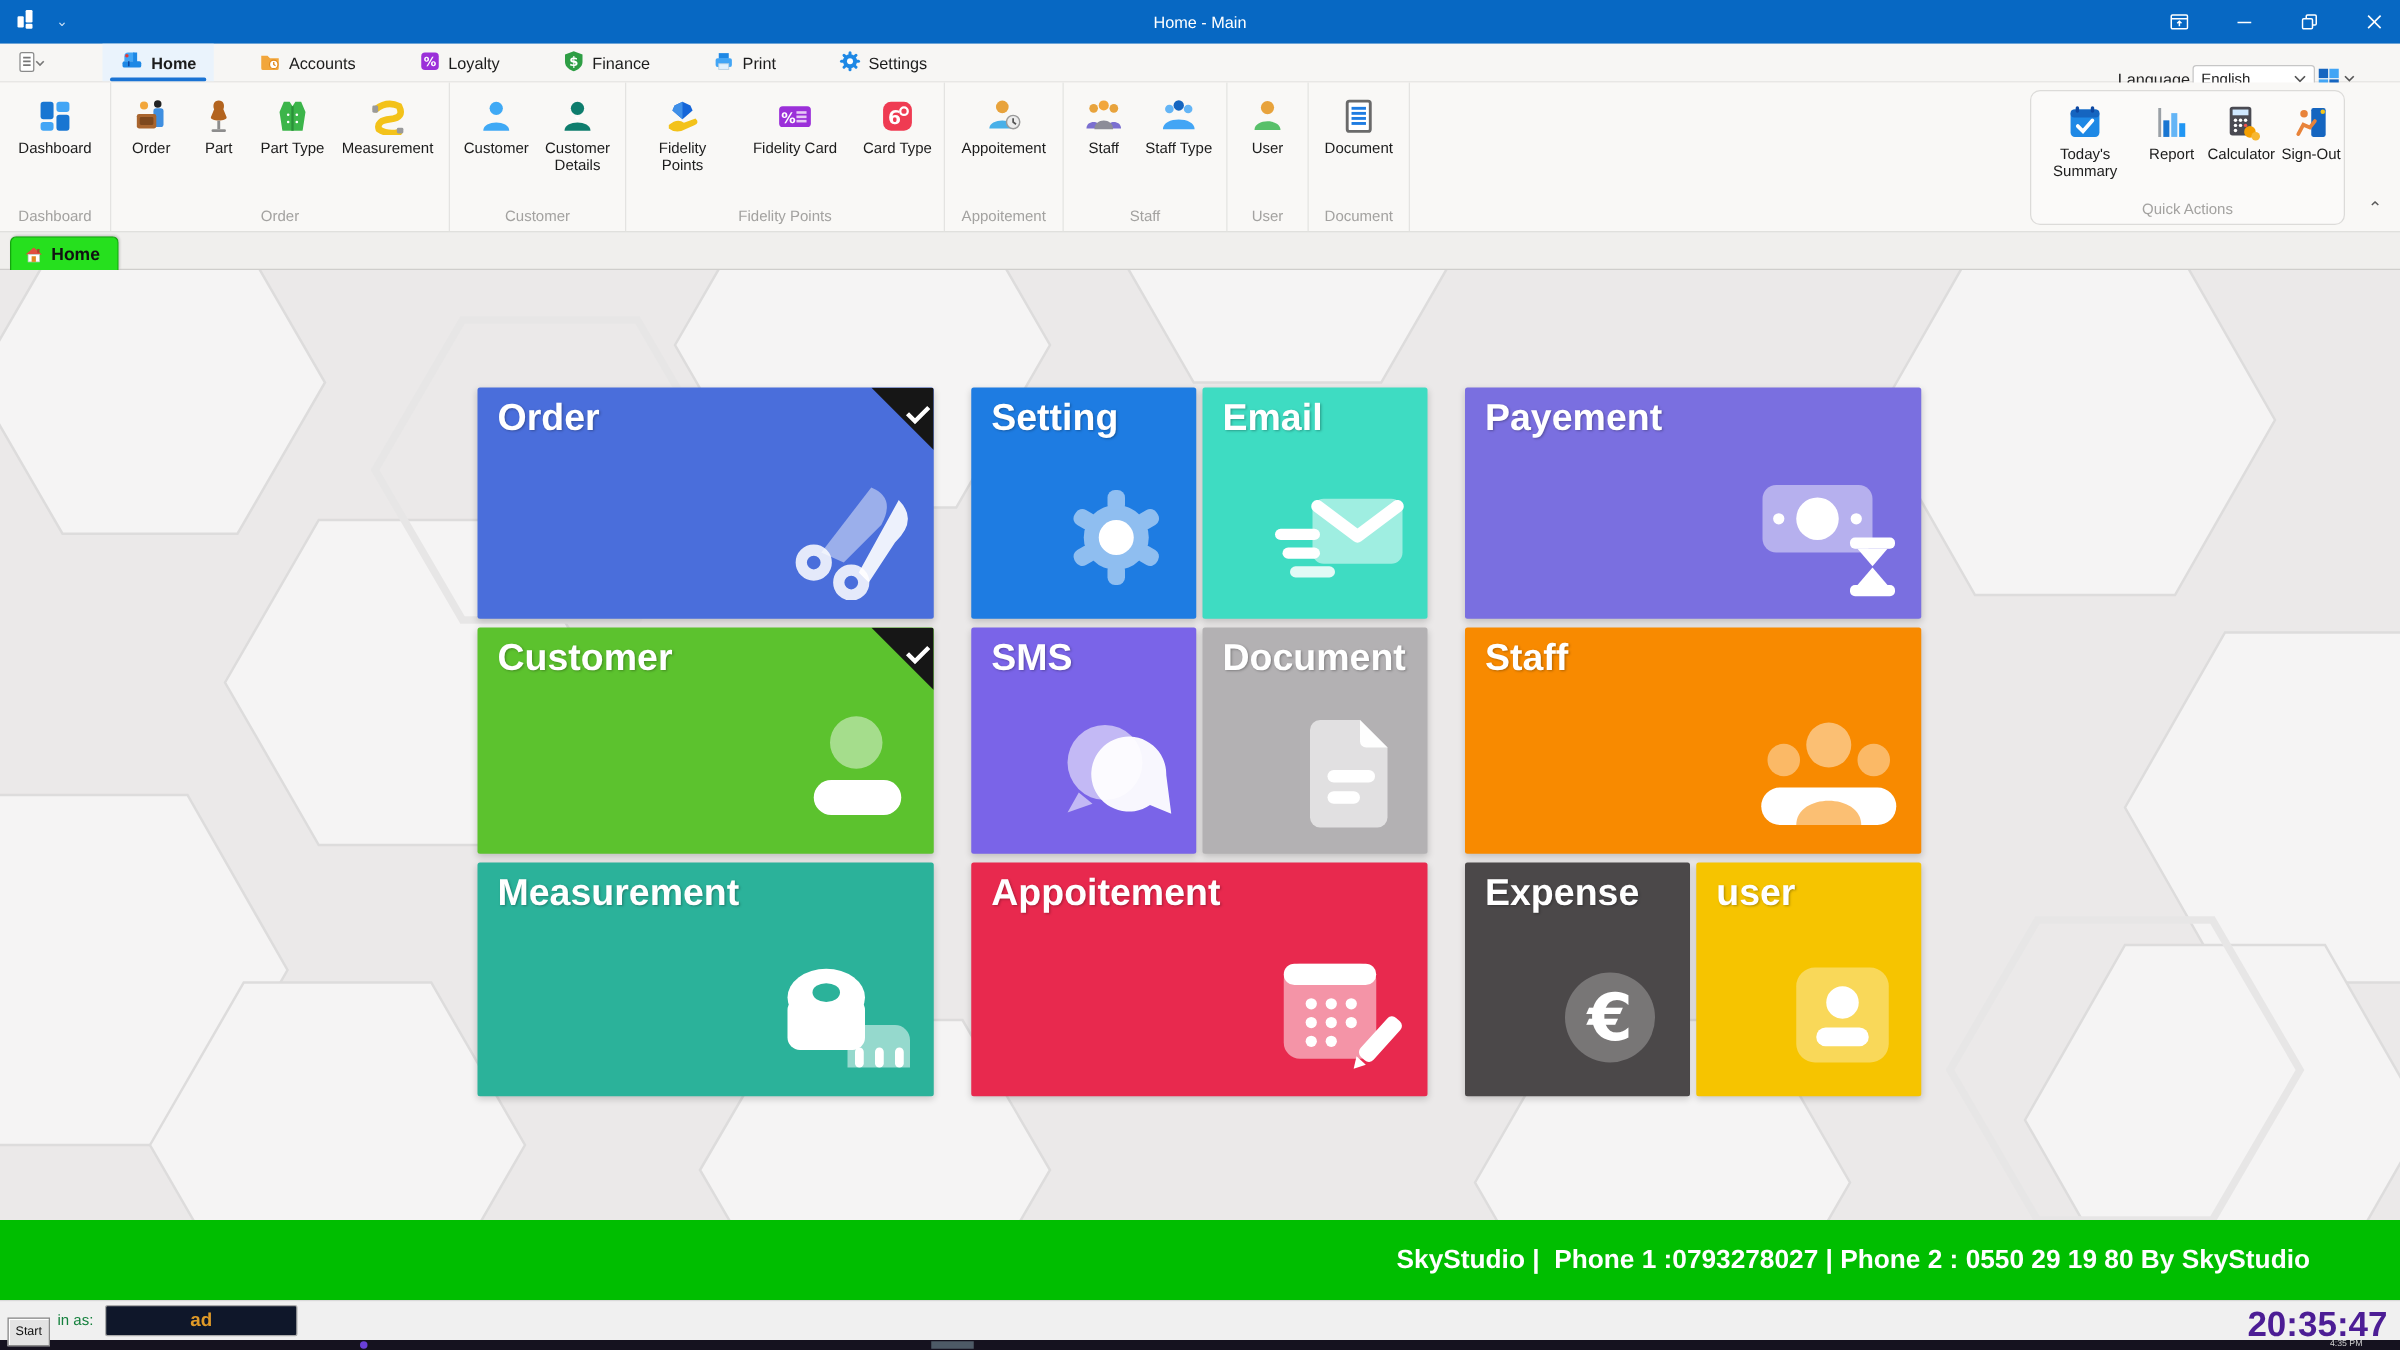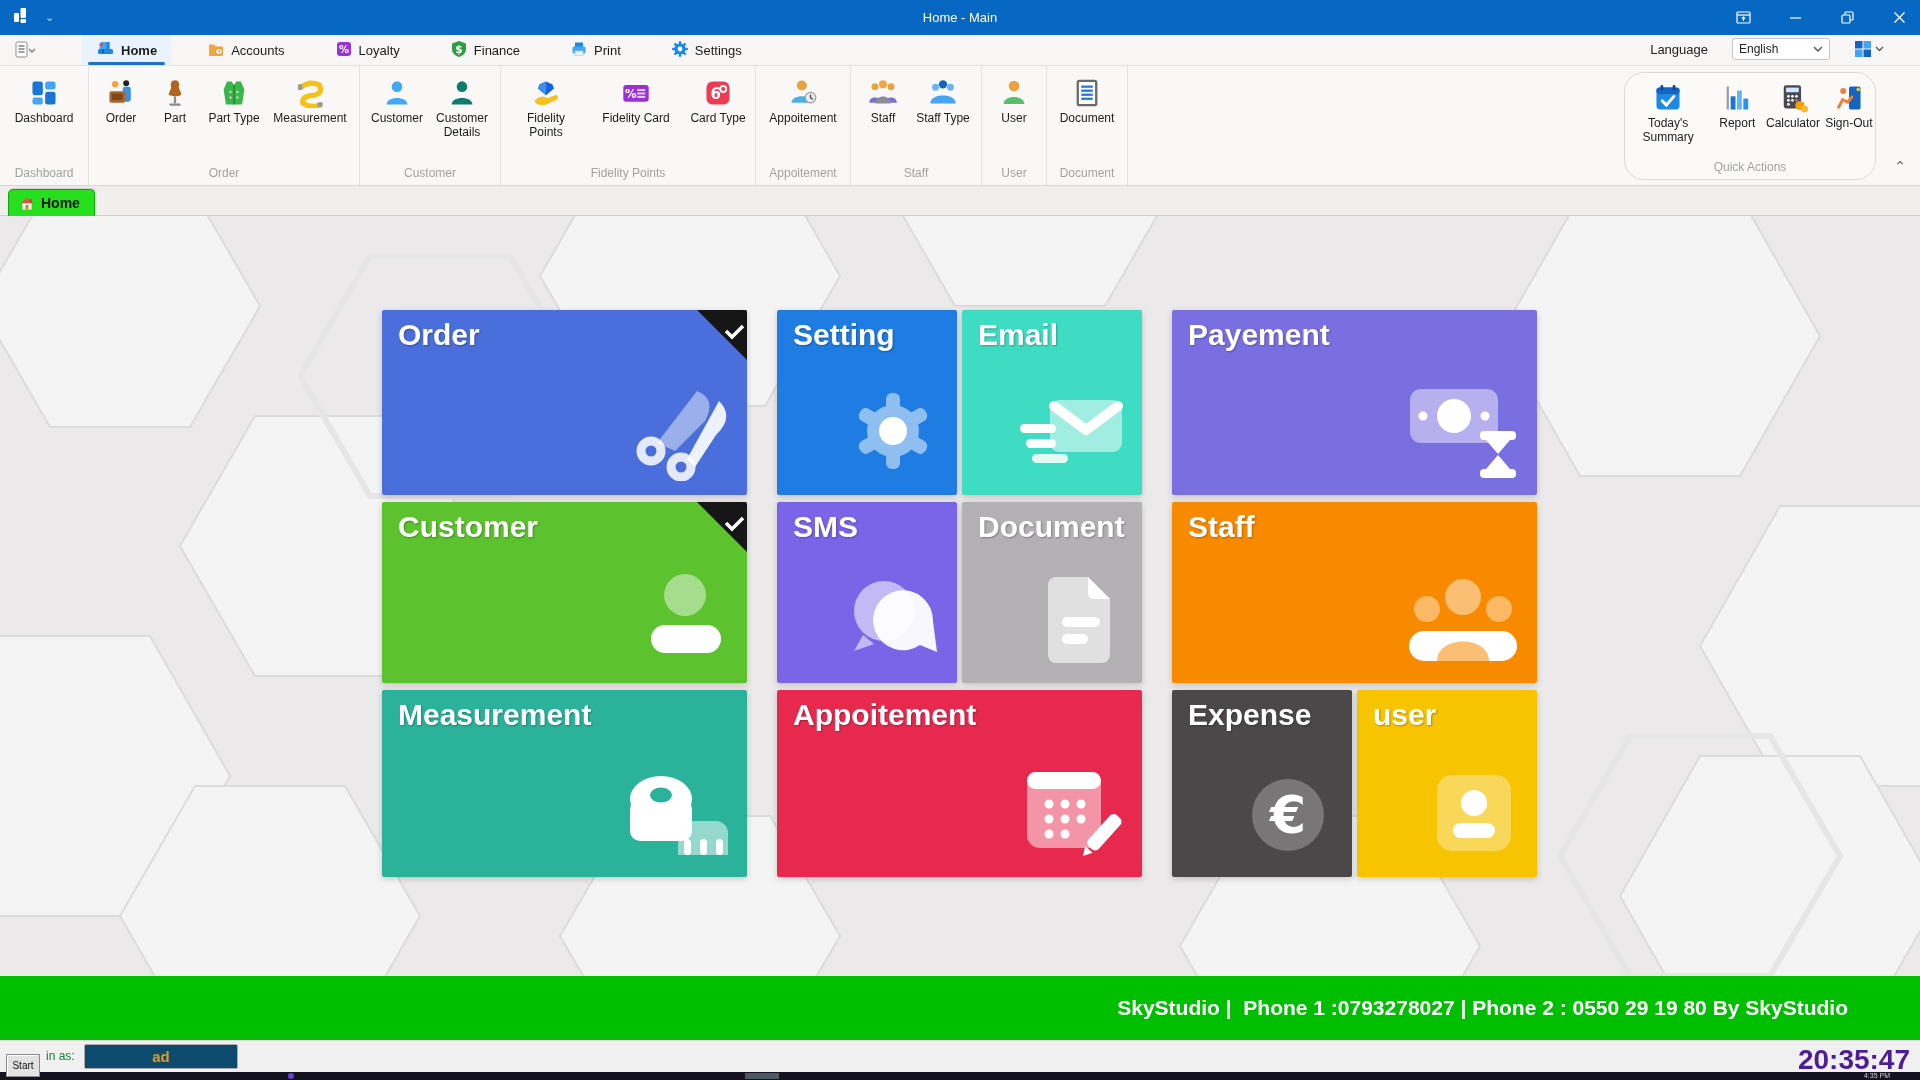--- a/index.html
+++ b/index.html
@@ -17,37 +17,37 @@
   #qat-chevron { color:#cfe3f7; font-size:11px; margin-left:14px; }
 
   
   #tabrow { left:0; top:35px; width:1920px; height:31px; background:#f7f6f4;
     border-bottom:1px solid #e3e2e0; display:flex; align-items:stretch; }
   .rtab { display:flex; align-items:center; gap:6px; padding:0 14px; font-size:13px; color:#1c1c1c;
     position:relative; cursor:pointer; }
   .rtab.active { font-weight:bold; background:#eaf3fc; }
   .rtab.active::after { content:""; position:absolute; left:6px; right:6px; bottom:0; height:3px; background:#1a73d4; border-radius:2px; }
   #appmenu { display:flex; align-items:center; padding:0 16px 0 14px; cursor:pointer; }
-  #lang-area { position:absolute; right:36px; top:38px; display:flex; align-items:center; gap:24px;text-align:right; }
+  #lang-area { position:absolute; right:36px; top:52px; display:flex; align-items:center; gap:2px;text-align:right; }
   #lang-label { font-size:13px; color:#222; }
   #lang-select { width:98px; height:22px; background:#fff; border:1px solid #c6c6c6; border-radius:3px;
     font-size:12px; color:#222; display:flex; align-items:center; padding:0 6px; justify-content:space-between; cursor:pointer; }
   #theme-btn { display:flex; align-items:center; gap:3px; cursor:pointer; }
 
   
   #ribbon { left:0; top:66px; width:1920px; height:120px; background:#f9f8f6;
     border-bottom:1px solid #d8d7d5; display:flex; }
   .rgroup { display:flex; flex-direction:column; border-right:1px solid #e4e3e1; padding:6px 6px 0 6px; }
   .rgroup-items { flex:1; display:flex; align-items:flex-start; justify-content:center; gap:2px; }
   .ritem { width:68px; min-width:52px; display:flex; flex-direction:column; align-items:center; gap:4px;
     padding:6px 2px 2px 2px; border-radius:4px; cursor:pointer; }
   .ritem .lbl { font-size:12px; color:#1c1c1c; text-align:center; line-height:1.15; }
   .rgroup-cap { height:22px; font-size:12px; color:#a3a2a0; text-align:center; line-height:20px; }
   #quick-group { position:absolute; right:44px; top:72px; width:252px; height:108px;
-    border:1px solid #dcdbd9; border-radius:20px; background:#fbfaf9; display:flex; flex-direction:column; padding-top:4px; }
+    border:1px solid #dcdbd9; border-radius:8px; background:#fbfaf9; display:flex; flex-direction:column; padding-top:4px; }
   #ribbon-collapse { position:absolute; right:14px; top:158px; color:#5a5a5a; font-size:14px; cursor:pointer; }
 
   
   #mdistrip { left:0; top:186px; width:1920px; height:30px; background:#f0efed; border-bottom:1px solid #cfcecc; }
   #mditab { position:absolute; left:8px; top:3px; height:27px; padding:0 14px 0 10px; background:#26e01e;
     border:1px solid #14a50e; border-bottom:none; border-radius:5px 5px 0 0; display:flex; align-items:center; gap:6px;
     font-size:14px; font-weight:bold; color:#111; cursor:pointer; box-shadow:1px -1px 2px rgba(0,0,0,.15); }
 
   
   #content { left:0; top:216px; width:1920px; height:760px; background:#ebe9e9; overflow:hidden; }
@@ -55,21 +55,21 @@
   .tile-title { position:absolute; left:16px; top:8px; font-size:30px; font-weight:bold; color:#fff;
     text-shadow:1px 1px 2px rgba(0,0,0,.28); }
   .tile-icon { position:absolute; right:14px; bottom:10px; }
   .corner { position:absolute; right:0; top:0; }
 
   
   #marquee { left:0; top:976px; width:1920px; height:64px; display:flex; align-items:center; justify-content:flex-end;padding-left:48px; }
   #marquee span { white-space:pre; color:#fff; font-weight:bold; font-size:21px; padding-right:72px; }
   #statusbar { left:0; top:1040px; width:1920px; height:32px; background:#f0f0f0; border-top:1px solid #d9d9d9; }
   #login-label { position:absolute; left:46px; top:8px; font-size:12px; color:#15803d; }
-  #login-box { position:absolute; left:84px; top:3px; width:154px; height:25px; background:#0c4a6e;
+  #login-box { position:absolute; left:84px; top:3px; width:154px; height:25px; background:#0f172a;
     border:1px solid #ababab; border-radius:2px; text-align:center; font-size:15px; font-weight:bold; color:#e09a28; line-height:23px; }
   #clock { position:absolute; right:10px; top:3px; font-size:28px; font-weight:bold; color:#4c1d95; }
   #start-btn { position:absolute; left:6px; top:1054px; width:34px; height:23px; background:#e3e3e3;
     border:1px solid #8a8a8a; box-shadow:inset 1px 1px 0 #fff; font-size:10px; color:#111;
     display:flex; align-items:center; justify-content:center; cursor:pointer; z-index:5; }
   #taskbar { left:0; top:1072px; width:1920px; height:8px; background:#15121f; }
   #tb-clock { position:absolute; right:30px; top:0; font-size:7px; color:#cfcfcf; line-height:8px; }
   .tb-dot { position:absolute; left:288px; top:1px; width:6px; height:6px; border-radius:50%; background:#6a3fd8; }
   .tb-seg { position:absolute; left:745px; top:1px; width:34px; height:6px; background:#4d5a66; }
 </style>

